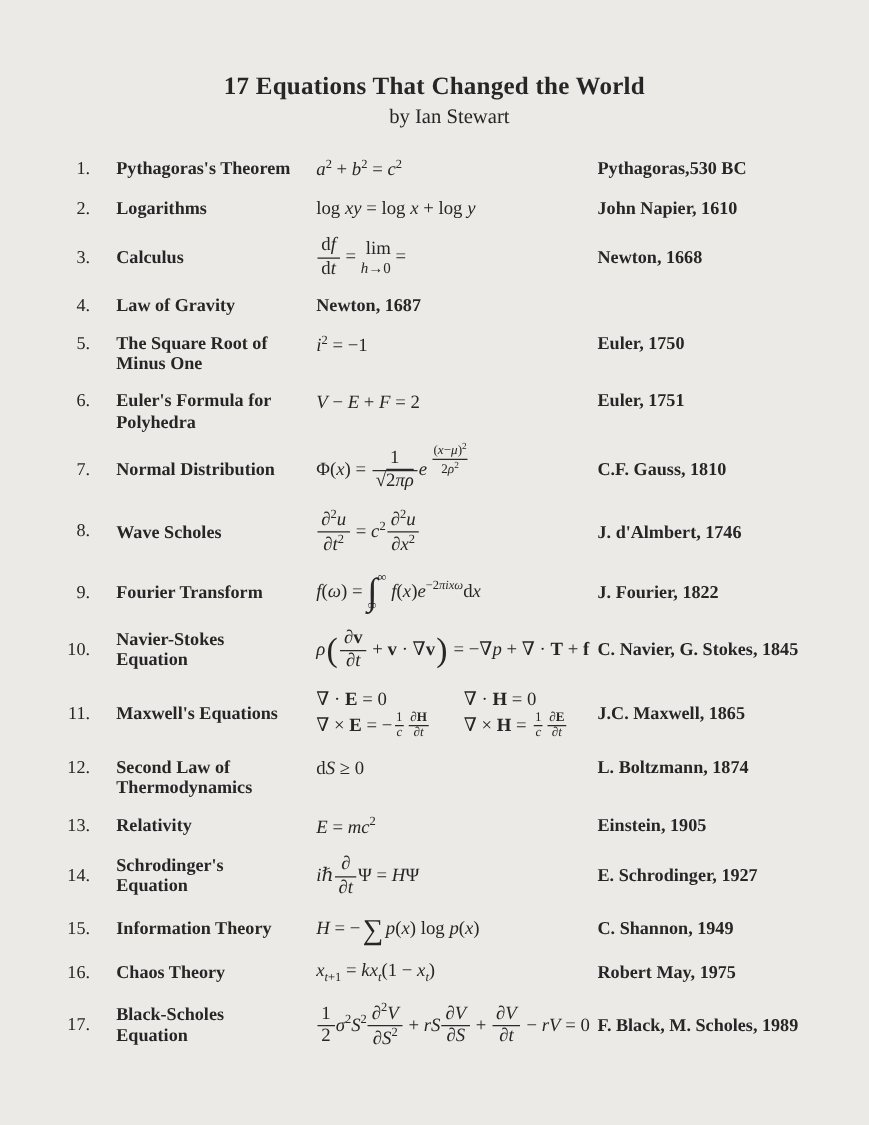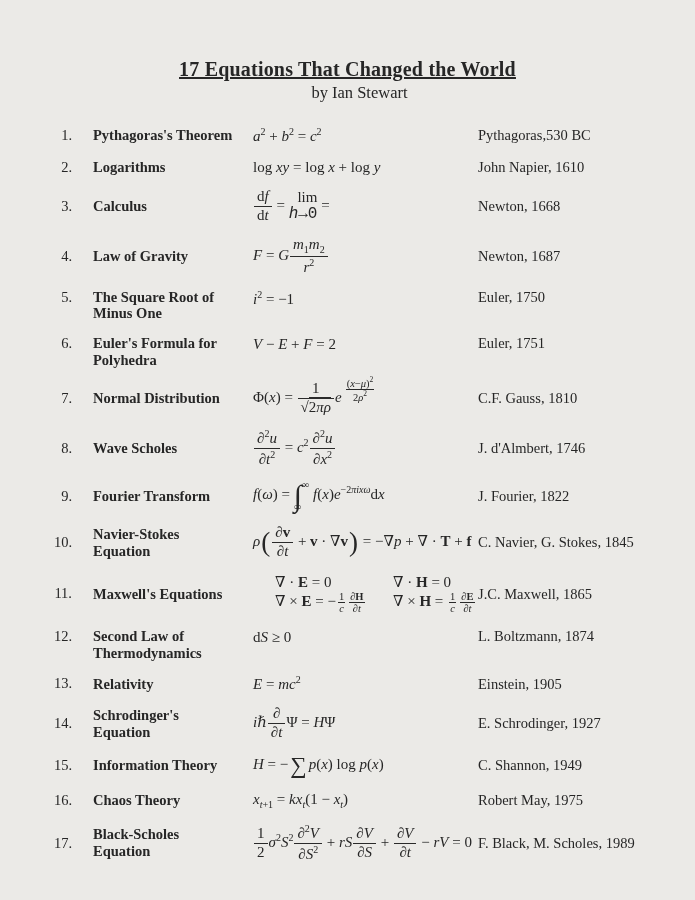--- a/index.html
+++ b/index.html
@@ -6,60 +6,60 @@
   body{
     width:695px;height:900px;overflow:hidden;
     background:#ebeae7;
     font-family:"Liberation Serif","DejaVu Serif",serif;
     color:#262626;
     -webkit-font-smoothing:antialiased;
   }
   .page{width:695px;height:900px;position:relative;}
   .title{
     text-align:center;font-size:20px;font-weight:bold;
-    padding-top:58px;letter-spacing:.2px;line-height:1.1;text-decoration:underline;
+    padding-top:58px;letter-spacing:.2px;line-height:1.1;
   }
   .subtitle{text-align:center;font-size:16.5px;margin-top:3px;padding-left:24px;}
   .eq-table{margin:23px 10px 0 40px;}
   .row{
     display:grid;
     grid-template-columns:32px 181px 225px 1fr;
     align-items:center;
     margin-bottom:13px;
     font-size:14.5px;
   }
   .row.top{align-items:start;}
   .cell-num{text-align:right;}
   .cell-name{padding-left:21px;font-weight:bold;white-space:pre-line;line-height:1.15;}
   .cell-eq{font-size:15px;white-space:nowrap;line-height:1.2;}
-  .cell-attr{line-height:1.15;}
+  .cell-attr{line-height:1.15;font-weight:bold;}
   
   .cell-eq i{font-style:italic;}
   .cell-eq b{font-weight:bold;font-style:normal;}
   sup{font-size:10px;}
   sub{font-size:10px;}
   .frac{display:inline-block;vertical-align:middle;text-align:center;line-height:1.05;margin:0 1px;}
   .frac .num{display:block;padding:0 3px 1px;}
   .frac .den{display:block;border-top:1.3px solid #2a2a2a;padding:1px 3px 0;}
   .sfrac{display:inline-block;vertical-align:middle;text-align:center;font-size:10.5px;line-height:1.1;margin:0 2px;}
   .sfrac .num{display:block;padding:0 1px;}
   .sfrac .den{display:block;border-top:1px solid #2a2a2a;padding:0 1px;}
   .sfrac sup{font-size:7.5px;}
   .supfrac{display:inline-block;position:relative;top:-9px;margin-left:2px;}
   .lim{display:inline-block;text-align:right;vertical-align:middle;line-height:1;}
   .lim .limtop{display:block;}
-  .lim .limsub{display:block;font-size:16px;margin-top:1px;font-family:Liberation Mono, monospace;}
+  .lim .limsub{display:block;font-size:12px;margin-top:1px;}
   .int{font-size:30px;vertical-align:middle;line-height:.85;font-weight:normal;}
   .lims{display:inline-flex;flex-direction:column;justify-content:space-between;height:32px;vertical-align:middle;font-size:10px;line-height:1;margin-right:4px;}
   .lims .lo{transform:translateX(-8px);}
   .sum{font-size:23px;vertical-align:middle;line-height:1;margin:0 2px;}
   .bigp{font-size:27px;vertical-align:middle;line-height:1;margin:0 1px;}
   .ol{border-top:1px solid #2a2a2a;padding-top:1px;}
   .mrow{display:flex;}
-  .mrow .mcol{width:118px;margin-left:22px;}
+  .mrow .mcol{width:118px;}
 </style>
 </head>
 <body>
 
 <div class="page">
   <div class="title">17 Equations That Changed the World</div>
   <div class="subtitle">by Ian Stewart</div>
 
   <div class="eq-table">
 
@@ -80,21 +80,20 @@
     <div class="row">
       <div class="cell-num">3.</div>
       <div class="cell-name">Calculus</div>
       <div class="cell-eq"><span class="frac"><span class="num">d<i>f</i></span><span class="den">d<i>t</i></span></span> = <span class="lim"><span class="limtop">lim</span><span class="limsub"><i>h</i>→0</span></span> = </div>
       <div class="cell-attr">Newton, 1668</div>
     </div>
 
     <div class="row">
       <div class="cell-num">4.</div>
       <div class="cell-name">Law of Gravity</div>
-      <div class="cell-eq"><i>F</i> = <i>G</i><span class="frac"><span class="num"><i>m</i><sub>1</sub><i>m</i><sub>2</sub></span><span class="den"><i>r</i><sup>2</sup></span></span></div>
       <div class="cell-attr">Newton, 1687</div>
     </div>
 
     <div class="row top">
       <div class="cell-num">5.</div>
       <div class="cell-name">The Square Root of
 Minus One</div>
       <div class="cell-eq"><i>i</i><sup>2</sup> = −1</div>
       <div class="cell-attr">Euler, 1750</div>
     </div>

